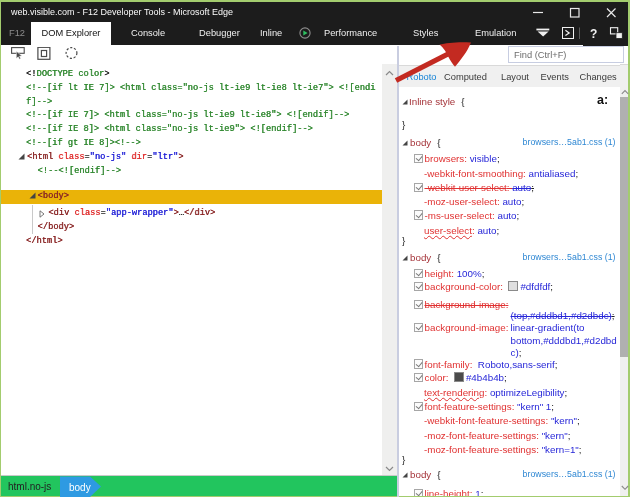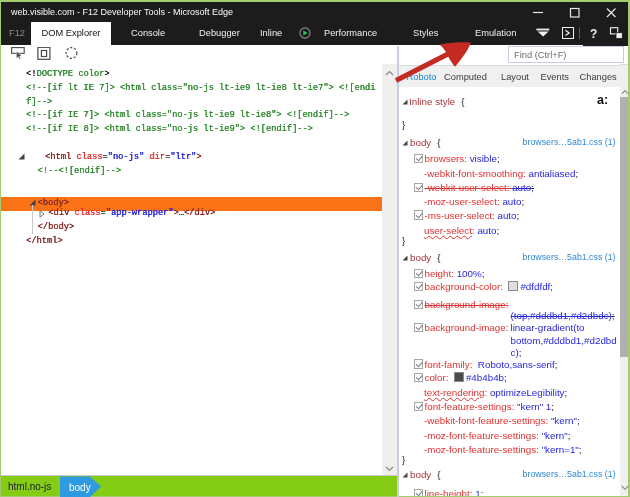--- a/index.html
+++ b/index.html
@@ -26,21 +26,21 @@
 .prow{position:absolute;left:0;height:13px;line-height:13px;width:222px;white-space:nowrap}
 .sel{color:#a5343a}
 .lnk{position:absolute;right:5.5px;top:0;color:#2e87d3;font-size:8.8px;line-height:13px}
 .cb{display:inline-block;position:relative;width:7.5px;height:7.5px;border:1px solid #a6a6a6;background:#fcfcfc;margin-right:1.5px;vertical-align:-1px}
 .cb:after{content:"";position:absolute;left:1.5px;top:1.5px;width:4.5px;height:2.5px;border-left:1.2px solid #7a7a7a;border-bottom:1.2px solid #7a7a7a;transform:rotate(-50deg)}
 .wavy{text-decoration:underline;text-decoration-style:wavy;text-decoration-color:#e03131;text-decoration-thickness:1px}
 .strike{text-decoration:line-through}
 .sw{display:inline-block;width:8px;height:8px;border:1px solid #8a8a8a;margin-right:2px;vertical-align:-1px}
 #rscroll{position:absolute;left:620px;top:86px;width:8.3px;height:409.5px;background:#f0f0f0}
 #rthumb{position:absolute;left:0;top:11px;width:8.3px;height:260px;background:#b0b0b0}
-#breadcrumb{position:absolute;left:0;top:473px;width:396px;height:19.5px;background:#84cc16;border-top:1px solid #c9c9c9;font-size:10px}
+#breadcrumb{position:absolute;left:0;top:473px;width:396px;height:19.5px;background:#22c55e;border-top:1px solid #c9c9c9;font-size:10px}
 #breadcrumb .h{position:absolute;left:7px;top:5px;color:#222}
 svg{display:block}
 </style></head>
 <body>
 <div id="win">
   <div id="titlebar">
     <span class="t">web.visible.com - F12 Developer Tools - Microsoft Edge</span>
     <svg class="abs" style="left:531px;top:0" width="96" height="20" viewBox="0 0 96 20">
       <line x1="1" y1="10.5" x2="11" y2="10.5" stroke="#e8e8e8" stroke-width="1.2"></line>
       <rect x="38.5" y="6.5" width="8.5" height="8.5" fill="none" stroke="#e8e8e8" stroke-width="1.2"></rect>
@@ -84,25 +84,26 @@
     <div id="findbox">
         <span>Find (Ctrl+F)</span>
       </div>
   </div>
   <div id="leftpane">
     <div class="row" style="top:4.5px"><span class="k" style="padding-left:25px">&lt;!</span><span class="g">DOCTYPE color</span><span class="k">&gt;</span></div>
     <div class="row g" style="top:18.4px;padding-left:25px">&lt;!--[if lt IE 7]&gt; &lt;html class="no-js lt-ie9 lt-ie8 lt-ie7"&gt; &lt;![endi</div>
     <div class="row g" style="top:32.3px;padding-left:25px">f]--&gt;</div>
     <div class="row g" style="top:46.2px;padding-left:25px">&lt;!--[if IE 7]&gt; &lt;html class="no-js lt-ie9 lt-ie8"&gt; &lt;![endif]--&gt;</div>
     <div class="row g" style="top:60.1px;padding-left:25px">&lt;!--[if IE 8]&gt; &lt;html class="no-js lt-ie9"&gt; &lt;![endif]--&gt;</div>
+    <div class="row g" style="top:74px;padding-left:25px">&lt;!--[if gt IE 8]&gt;&lt;!--&gt;</div>
     <div class="row" style="top:87.9px"><svg style="position:absolute;left:16.5px;top:1.5px" width="7" height="7" viewBox="0 0 7 7">
           <path d="M6.5 0.5 L6.5 6.5 L0.5 6.5 Z" fill="#444"></path>
-        </svg><span class="m" style="padding-left:44px">&lt;html </span><span class="r">class</span><span class="k">=</span><span class="b">"no-js"</span><span class="m"> </span><span class="r">dir</span><span class="k">=</span><span class="b">"ltr"</span><span class="m">&gt;</span></div>
+        </svg><span class="m" style="padding-left:26px">&lt;html </span><span class="r">class</span><span class="k">=</span><span class="b">"no-js"</span><span class="m"> </span><span class="r">dir</span><span class="k">=</span><span class="b">"ltr"</span><span class="m">&gt;</span></div>
     <div class="row g" style="top:101.8px;padding-left:36.5px">&lt;!--&lt;![endif]--&gt;</div>
-    <div class="row" style="top:134px;background:#f97316"><svg style="position:absolute;left:27.5px;top:1.5px" width="7" height="7" viewBox="0 0 7 7">
+    <div class="row" style="top:127px;background:#eab308"><svg style="position:absolute;left:27.5px;top:1.5px" width="7" height="7" viewBox="0 0 7 7">
           <path d="M6.5 0.5 L6.5 6.5 L0.5 6.5 Z" fill="#444"></path>
         </svg><span class="m" style="padding-left:36.5px">&lt;body&gt;</span></div>
     <div class="row" style="top:143.5px"><svg style="position:absolute;left:38.3px;top:3px" width="6" height="8" viewBox="0 0 6 8">
           <path d="M1 0.8 L5 4 L1 7.2 Z" fill="none" stroke="#6a6a6a" stroke-width="0.9"></path>
         </svg><span class="m" style="padding-left:47.3px">&lt;div </span><span class="r">class</span><span class="k">=</span><span class="b">"app-wrapper"</span><span class="m">&gt;</span><span class="k">…</span><span class="m">&lt;/div&gt;</span></div>
     <div class="row m" style="top:157.4px;padding-left:36.5px">&lt;/body&gt;</div>
     <div class="row m" style="top:171.3px;padding-left:25px">&lt;/html&gt;</div>
     <div style="position:absolute;left:30.5px;top:142px;width:1px;height:29px;background:#c9c9c9"></div>
   </div>
   <div id="lscroll">

